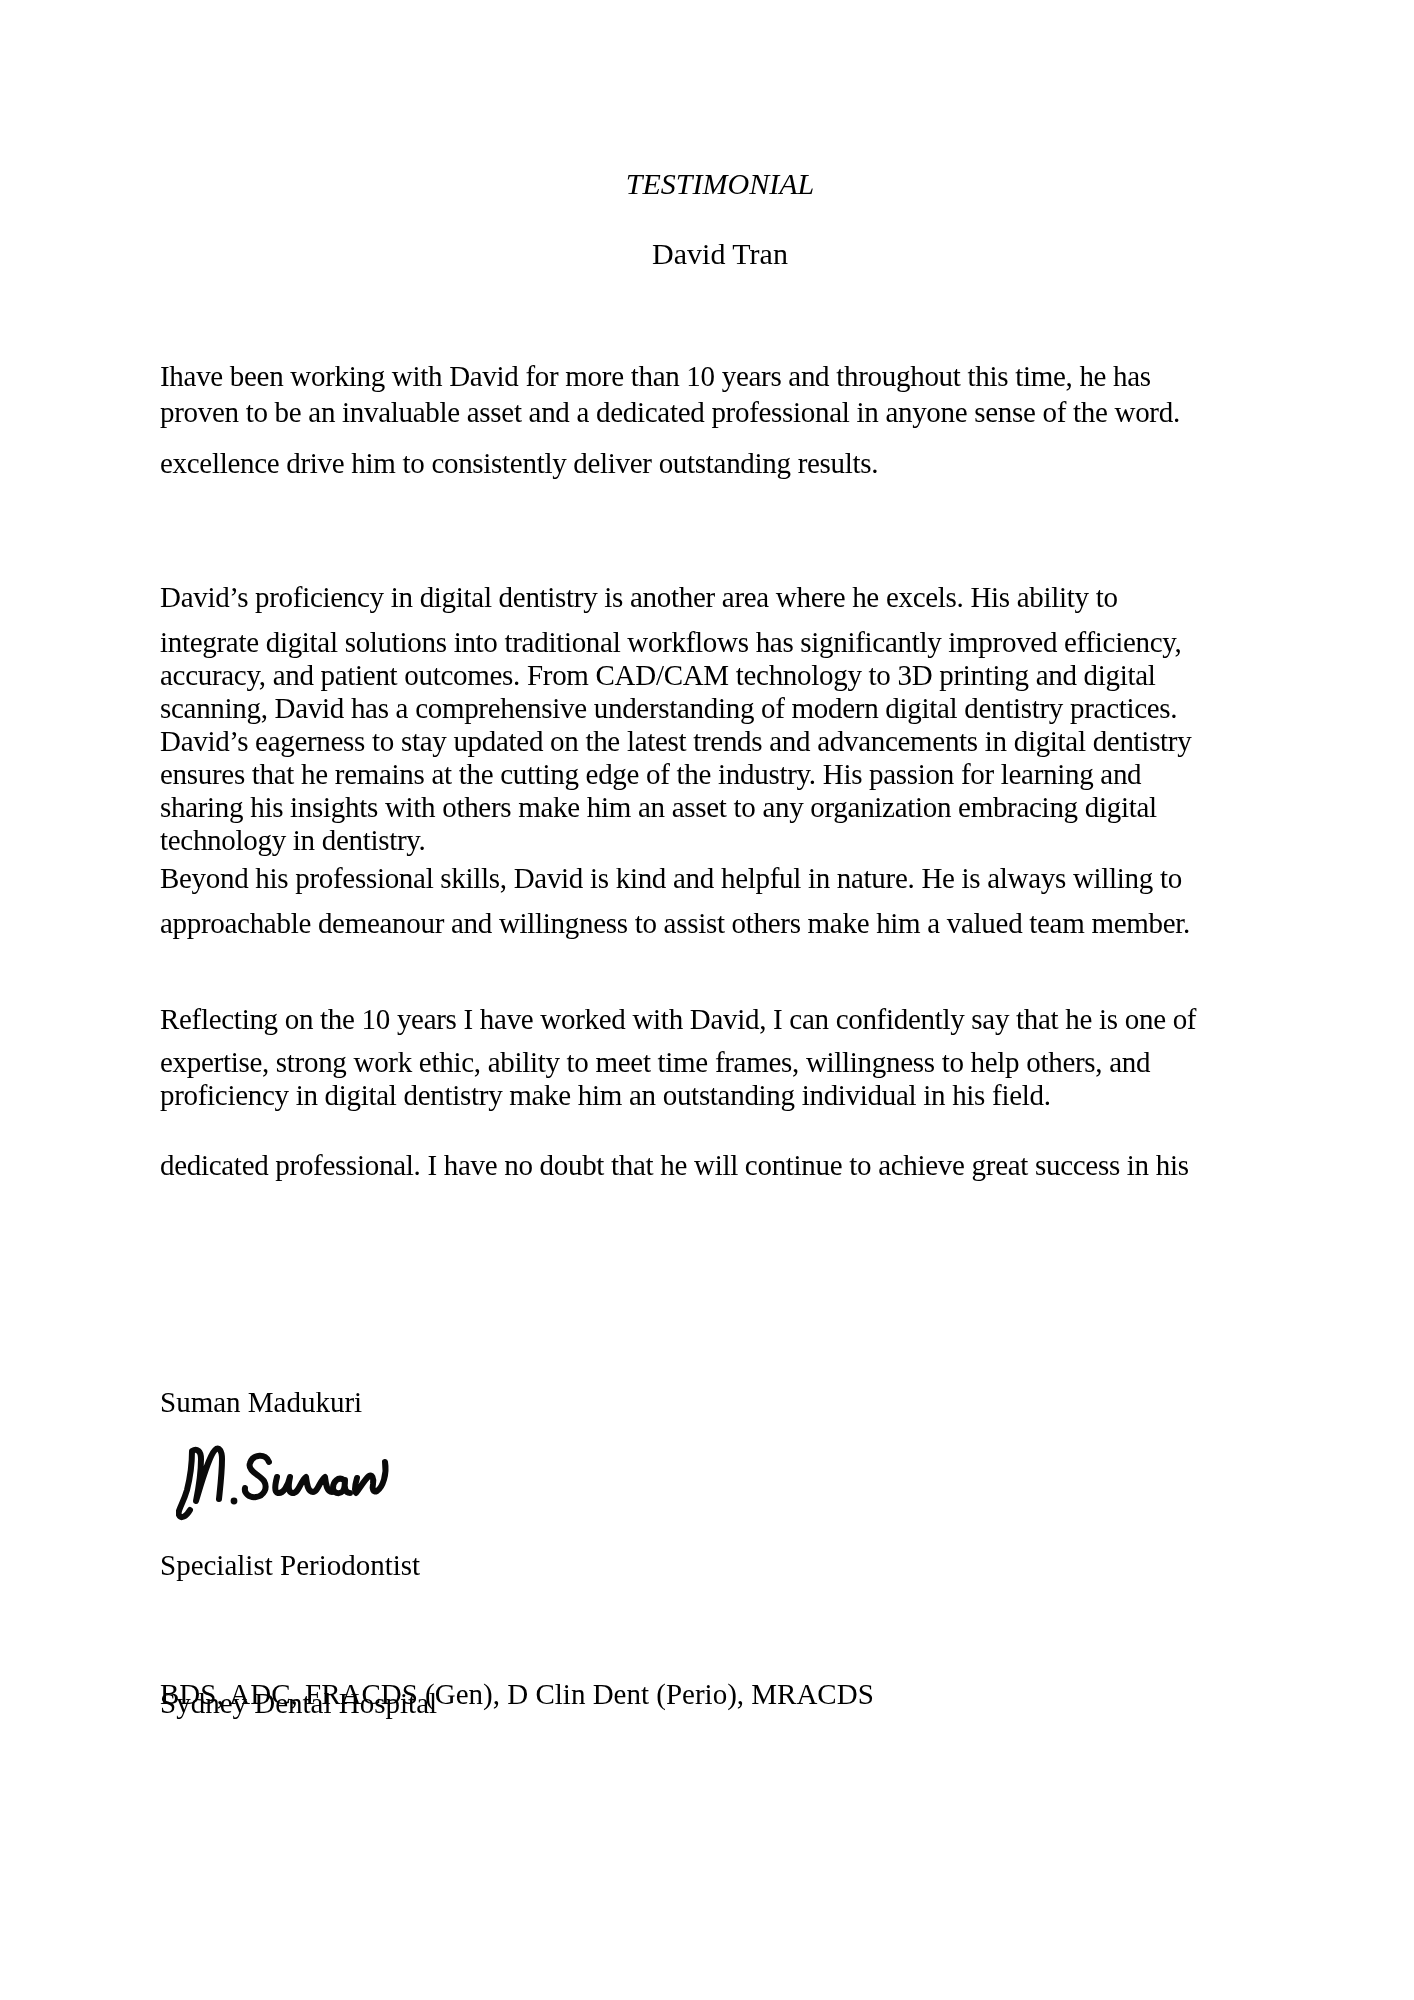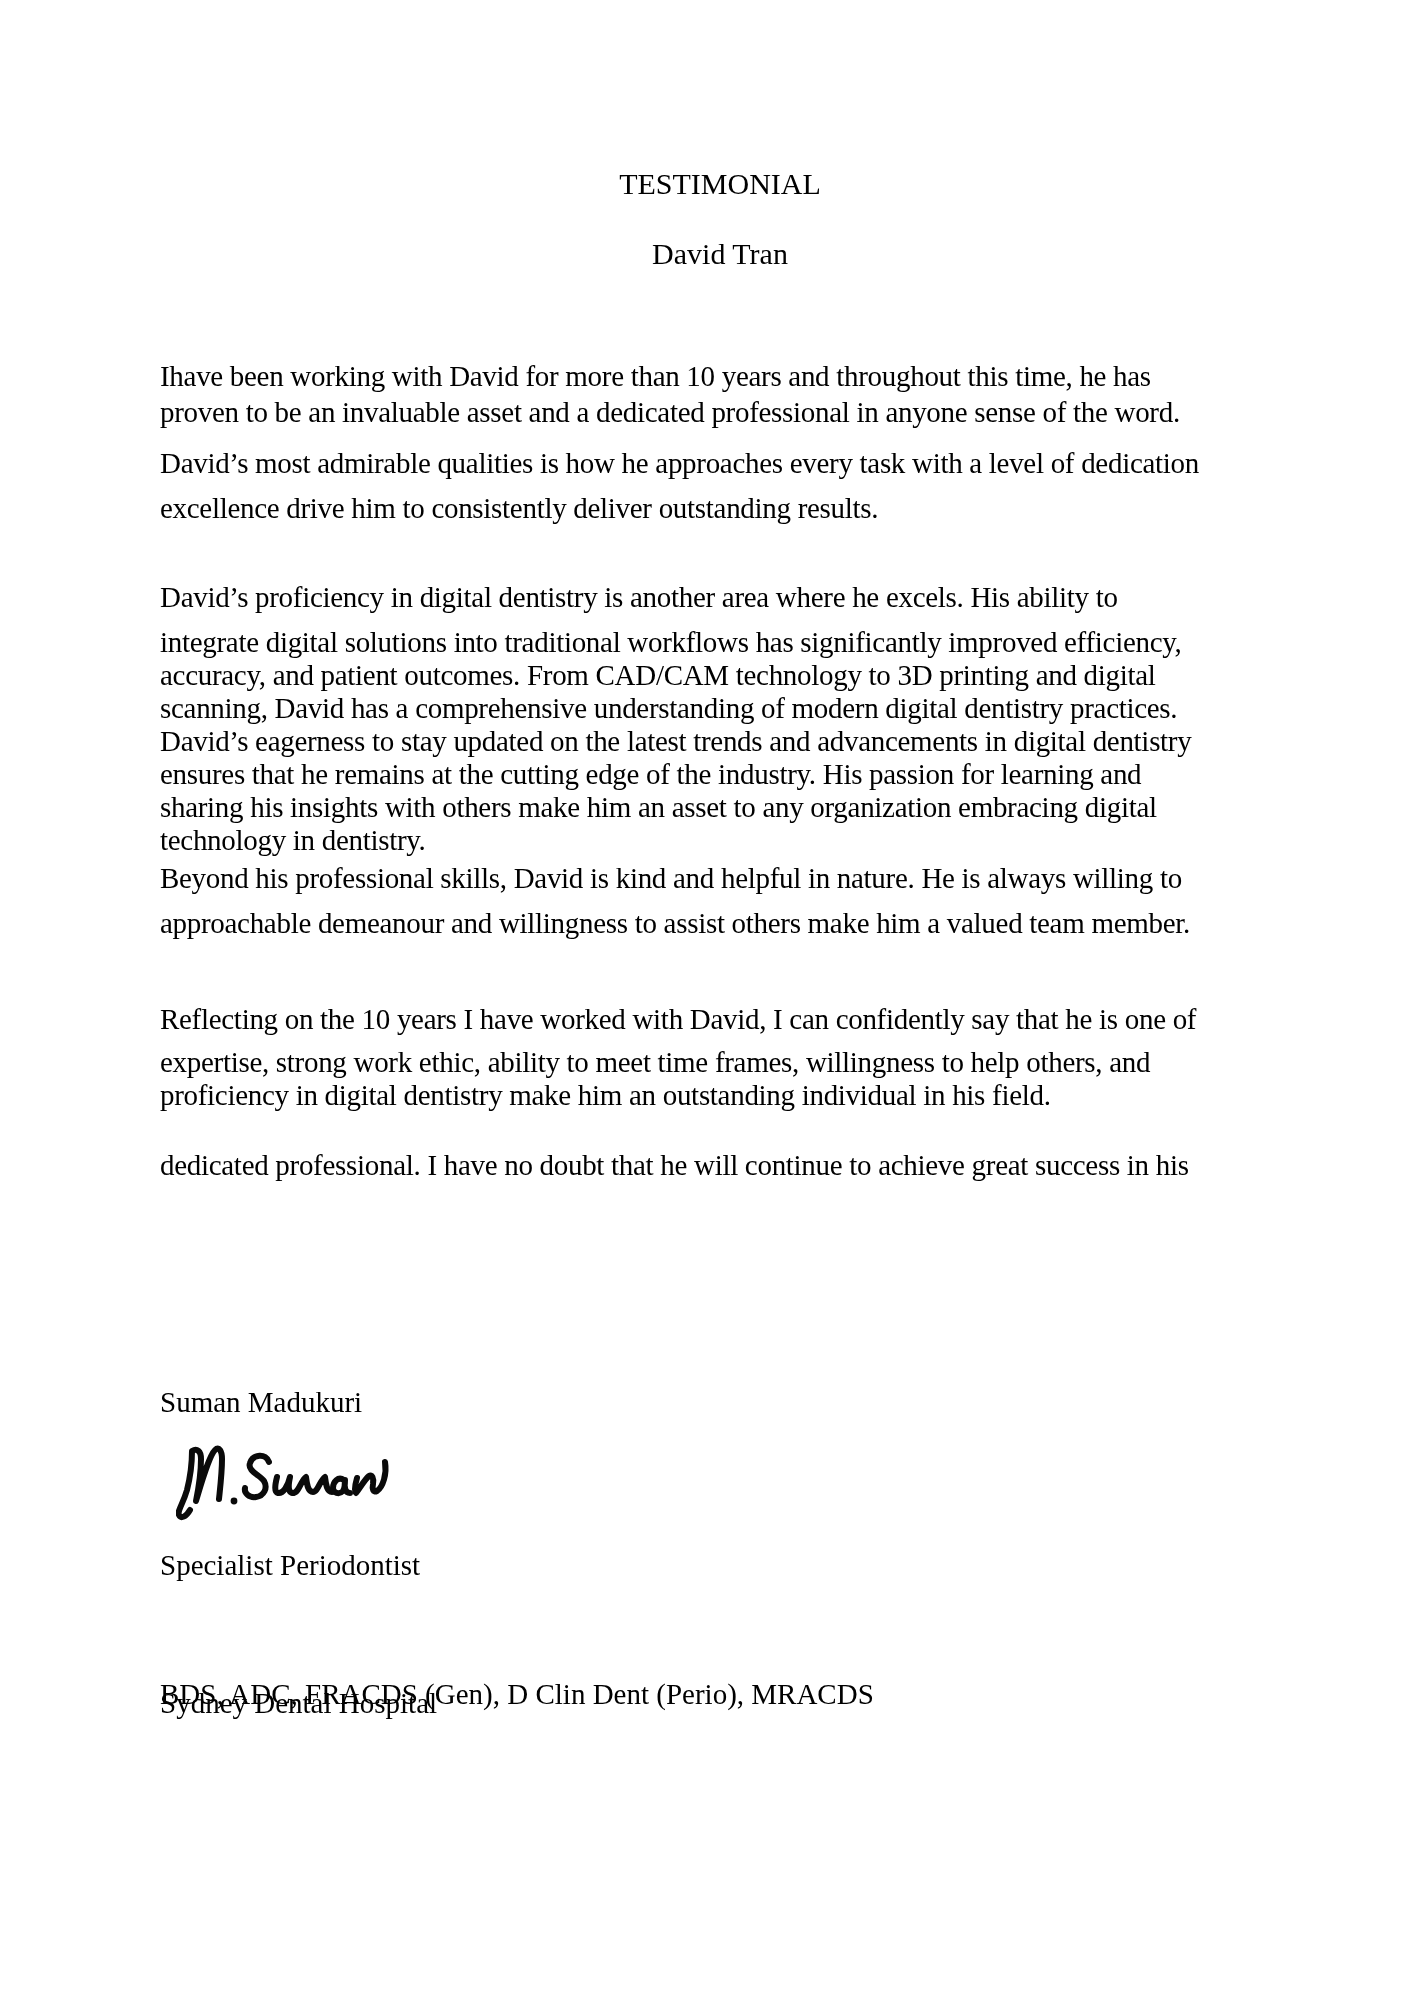--- a/index.html
+++ b/index.html
@@ -18,21 +18,21 @@
   }
   .heading {
     position: absolute;
     left: 160px;
     width: 1120px;
     text-align: center;
     font-size: 30px;
     line-height: 33px;
     white-space: nowrap;
   }
-  .title    { top: 167px; }
+  .title    { top: 167px; font-style: italic; }
   .subtitle { top: 237px; }
   .para {
     position: absolute;
     left: 160px;
     font-size: 29px;
     letter-spacing: -0.3px;
   }
   .para .line {
     white-space: nowrap;
   }
@@ -83,21 +83,20 @@
 
   <div class="heading title">TESTIMONIAL</div>
 
   <div class="heading subtitle">David Tran</div>
 
   <div class="para p1">
       <div class="line">Ihave been working with David for more than 10 years and throughout this time, he has</div>
       <div class="line">proven to be an invaluable asset and a dedicated professional in anyone sense of the word.</div>
     </div>
   <div class="para p2">
-      <div class="line">David’s most admirable qualities is how he approaches every task with a level of dedication</div>
       <div class="line">excellence drive him to consistently deliver outstanding results.</div>
     </div>
   <div class="para p3">
       <div class="line">David’s proficiency in digital dentistry is another area where he excels. His ability to</div>
       <div class="line">integrate digital solutions into traditional workflows has significantly improved efficiency,</div>
       <div class="line">accuracy, and patient outcomes. From CAD/CAM technology to 3D printing and digital</div>
       <div class="line">scanning, David has a comprehensive understanding of modern digital dentistry practices.</div>
       <div class="line">David’s eagerness to stay updated on the latest trends and advancements in digital dentistry</div>
       <div class="line">ensures that he remains at the cutting edge of the industry. His passion for learning and</div>
       <div class="line">sharing his insights with others make him an asset to any organization embracing digital</div>

